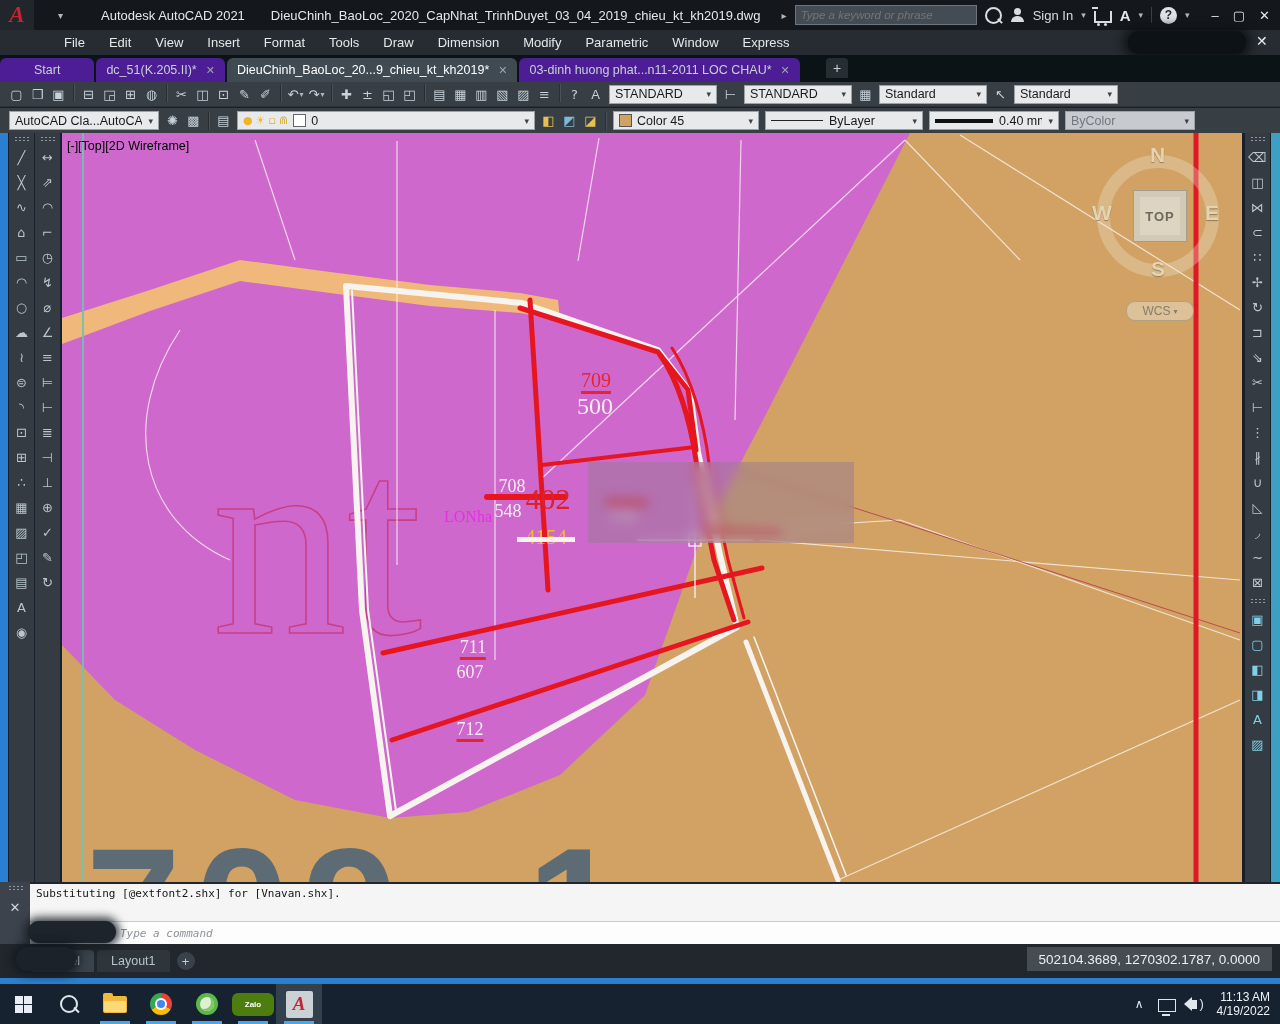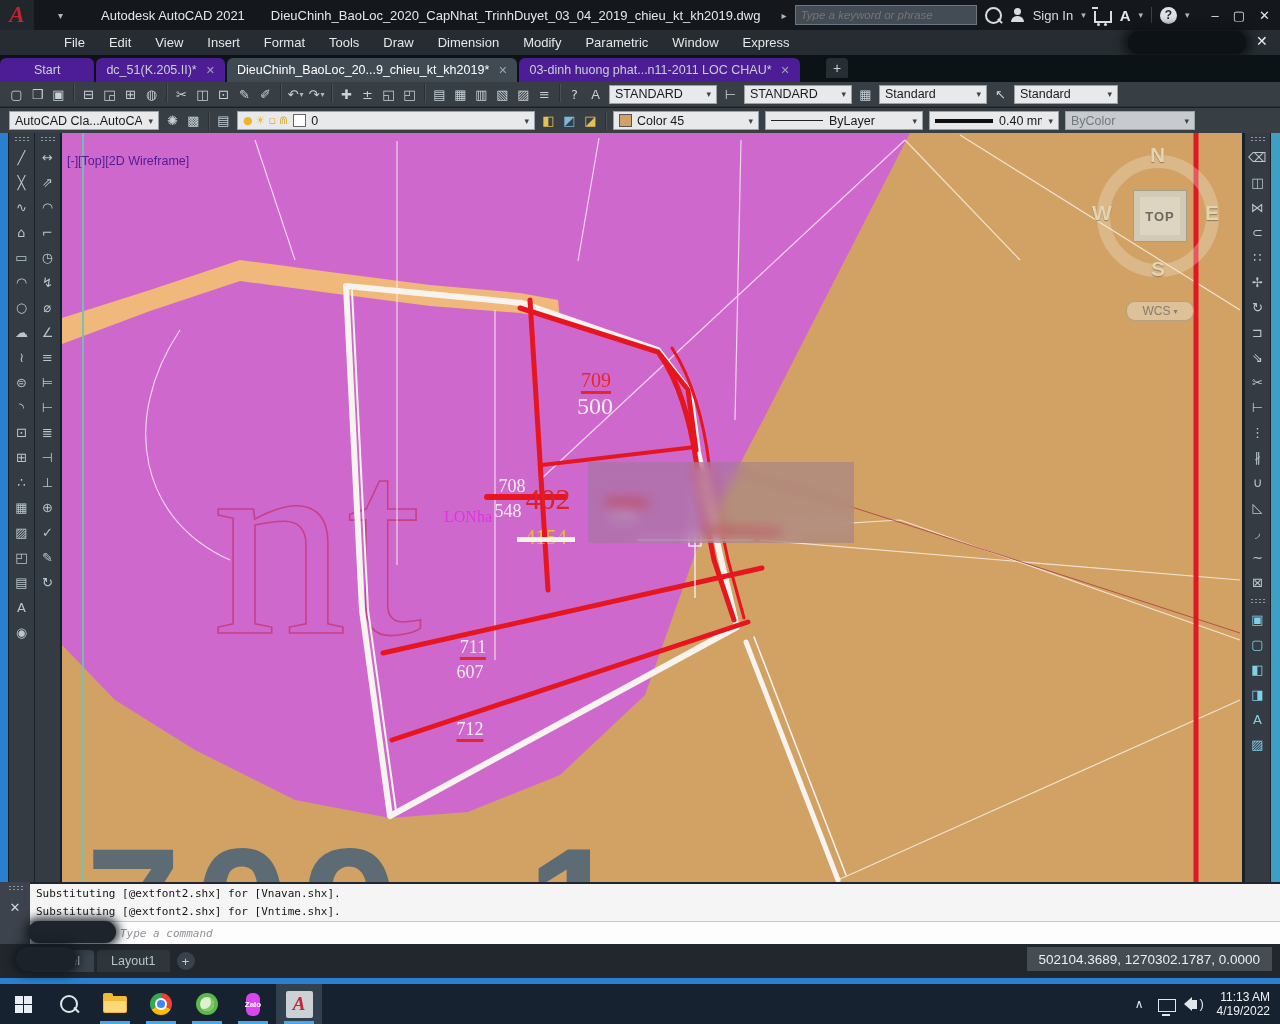--- a/index.html
+++ b/index.html
@@ -81,21 +81,21 @@
   #draw-col{left:9px}
   #dim-col{left:35px}
   #mod-col{left:1245px;height:749px}
   .grip{width:15px;height:7px;margin:3px 0 2px 0;
         background-image:radial-gradient(#8d99a3 1px,transparent 1.2px);background-size:4px 3px}
   .vicon{width:24px;height:25px;display:flex;align-items:center;justify-content:center;color:#b9c6cf;font-size:13px}
   .vicon.c2{color:#7fd0e8}
 
   
   #canvas{left:62px;top:133px;width:1180px;height:749px;background:#d2a264;overflow:hidden}
-  #vp-label{left:5px;top:21px;color:#4c1d95;font-size:12.5px;z-index:6}
+  #vp-label{left:5px;top:6px;color:#000000;font-size:12.5px;z-index:6}
   .mlabel{position:absolute;transform:translateX(-50%);font-family:"Liberation Serif","DejaVu Serif",serif;
           z-index:5;line-height:1.05;white-space:nowrap}
   .mlabel.u-red{border-bottom:3px solid #e8252b}
   .mlabel.strike::after{content:"";position:absolute;left:-8px;right:-8px;top:52%;height:5px;background:#f6f3ef}
   #blur-center{left:526px;top:329px;width:266px;height:81px;background:rgba(152,122,146,.5);
                backdrop-filter:blur(6px);z-index:8}
   
   #vc-ring{left:1035px;top:22px;width:122px;height:122px;border-radius:50%;border:13px solid rgba(240,230,210,.32);box-sizing:border-box;z-index:6}
   #vc-top{left:1071px;top:57px;width:52px;height:50px;background:#ddd5c2;border:1px solid #a59c8a;
           box-shadow:inset 0 0 0 6px #d3cab5;display:flex;align-items:center;justify-content:center;
@@ -145,21 +145,21 @@
   .folder{width:24px;height:17px;background:#f3b73a;border-radius:2px;position:relative}
   .folder::before{content:"";position:absolute;left:0;top:-3px;width:10px;height:4px;background:#f3b73a;border-radius:2px 2px 0 0}
   .folder::after{content:"";position:absolute;left:1px;top:5px;width:22px;height:11px;background:#fcd977;border-radius:1px}
   .chrome{width:22px;height:22px;border-radius:50%;position:relative;
           background:conic-gradient(#ea4335 0 33%,#fbbc05 33% 66%,#34a853 66% 100%)}
   .chrome::before{content:"";position:absolute;left:5px;top:5px;width:12px;height:12px;border-radius:50%;background:#fff}
   .chrome::after{content:"";position:absolute;left:7px;top:7px;width:8px;height:8px;border-radius:50%;background:#4285f4}
   .coccoc{width:22px;height:22px;border-radius:50%;background:#5cb84b;position:relative}
   .coccoc::before{content:"";position:absolute;left:4px;top:4px;width:14px;height:14px;border-radius:50%;
                   background:#dff0d2;box-shadow:inset -3px -2px 0 #7cc865}
-  .zalo{width:14px;height:23px;border-radius:6px;background:#d946ef;color:#fff;font-size:8px;font-weight:bold;
+  .zalo{width:42px;height:23px;border-radius:6px;background:#4d7c0f;color:#fff;font-size:8px;font-weight:bold;
         display:flex;align-items:center;justify-content:center}
   .acadtile{width:27px;height:27px;background:#ccd1d5;border-radius:2px;display:flex;align-items:center;justify-content:center;
             font-family:"Liberation Serif",serif;font-weight:bold;font-style:italic;font-size:19px;color:#c32430}
   #tray{margin-left:auto;display:flex;align-items:center;gap:14px;padding-right:10px;color:#eef2f5}
   .chev{font-size:12px;color:#dfe6ec}
   .netico{width:16px;height:11px;border:1.5px solid #dfe6ec;position:relative;margin-top:2px}
   .netico::after{content:"";position:absolute;left:3px;bottom:-5px;width:8px;height:2px;background:#dfe6ec}
   .spk{width:7px;height:9px;background:#dfe6ec;position:relative;margin-right:6px}
   .spk::before{content:"";position:absolute;left:-6px;top:-2px;border:7px solid transparent;border-right:8px solid #dfe6ec;border-left:none;top:-3px}
   .spk::after{content:")";position:absolute;left:10px;top:-4px;color:#dfe6ec;font-size:13px}
@@ -558,21 +558,20 @@
   </div>
 </div>
 
 <div class="abs" id="cmd"></div>
 <div class="abs" id="cmd-gutter">
   <div class="grip"></div>
   <span class="x">✕</span>
 </div>
 <div class="abs" id="cmd-lines">
   <div class="cline">Substituting [@extfont2.shx] for [Vnavan.shx].</div>
-    <div class="cline">Substituting [@extfont2.shx] for [Vntime.shx].</div>
 </div>
 <div class="abs" id="cmd-input">
   <span id="cmd-prompt">Type a command</span>
 </div>
 <div class="abs" id="cmd-blob"></div>
 
 <div class="abs" id="bottombar">
   <span class="ltab" id="tab-model">Model</span>
   <span class="ltab" id="tab-layout1">Layout1</span>
   <span id="tab-add">+</span>

